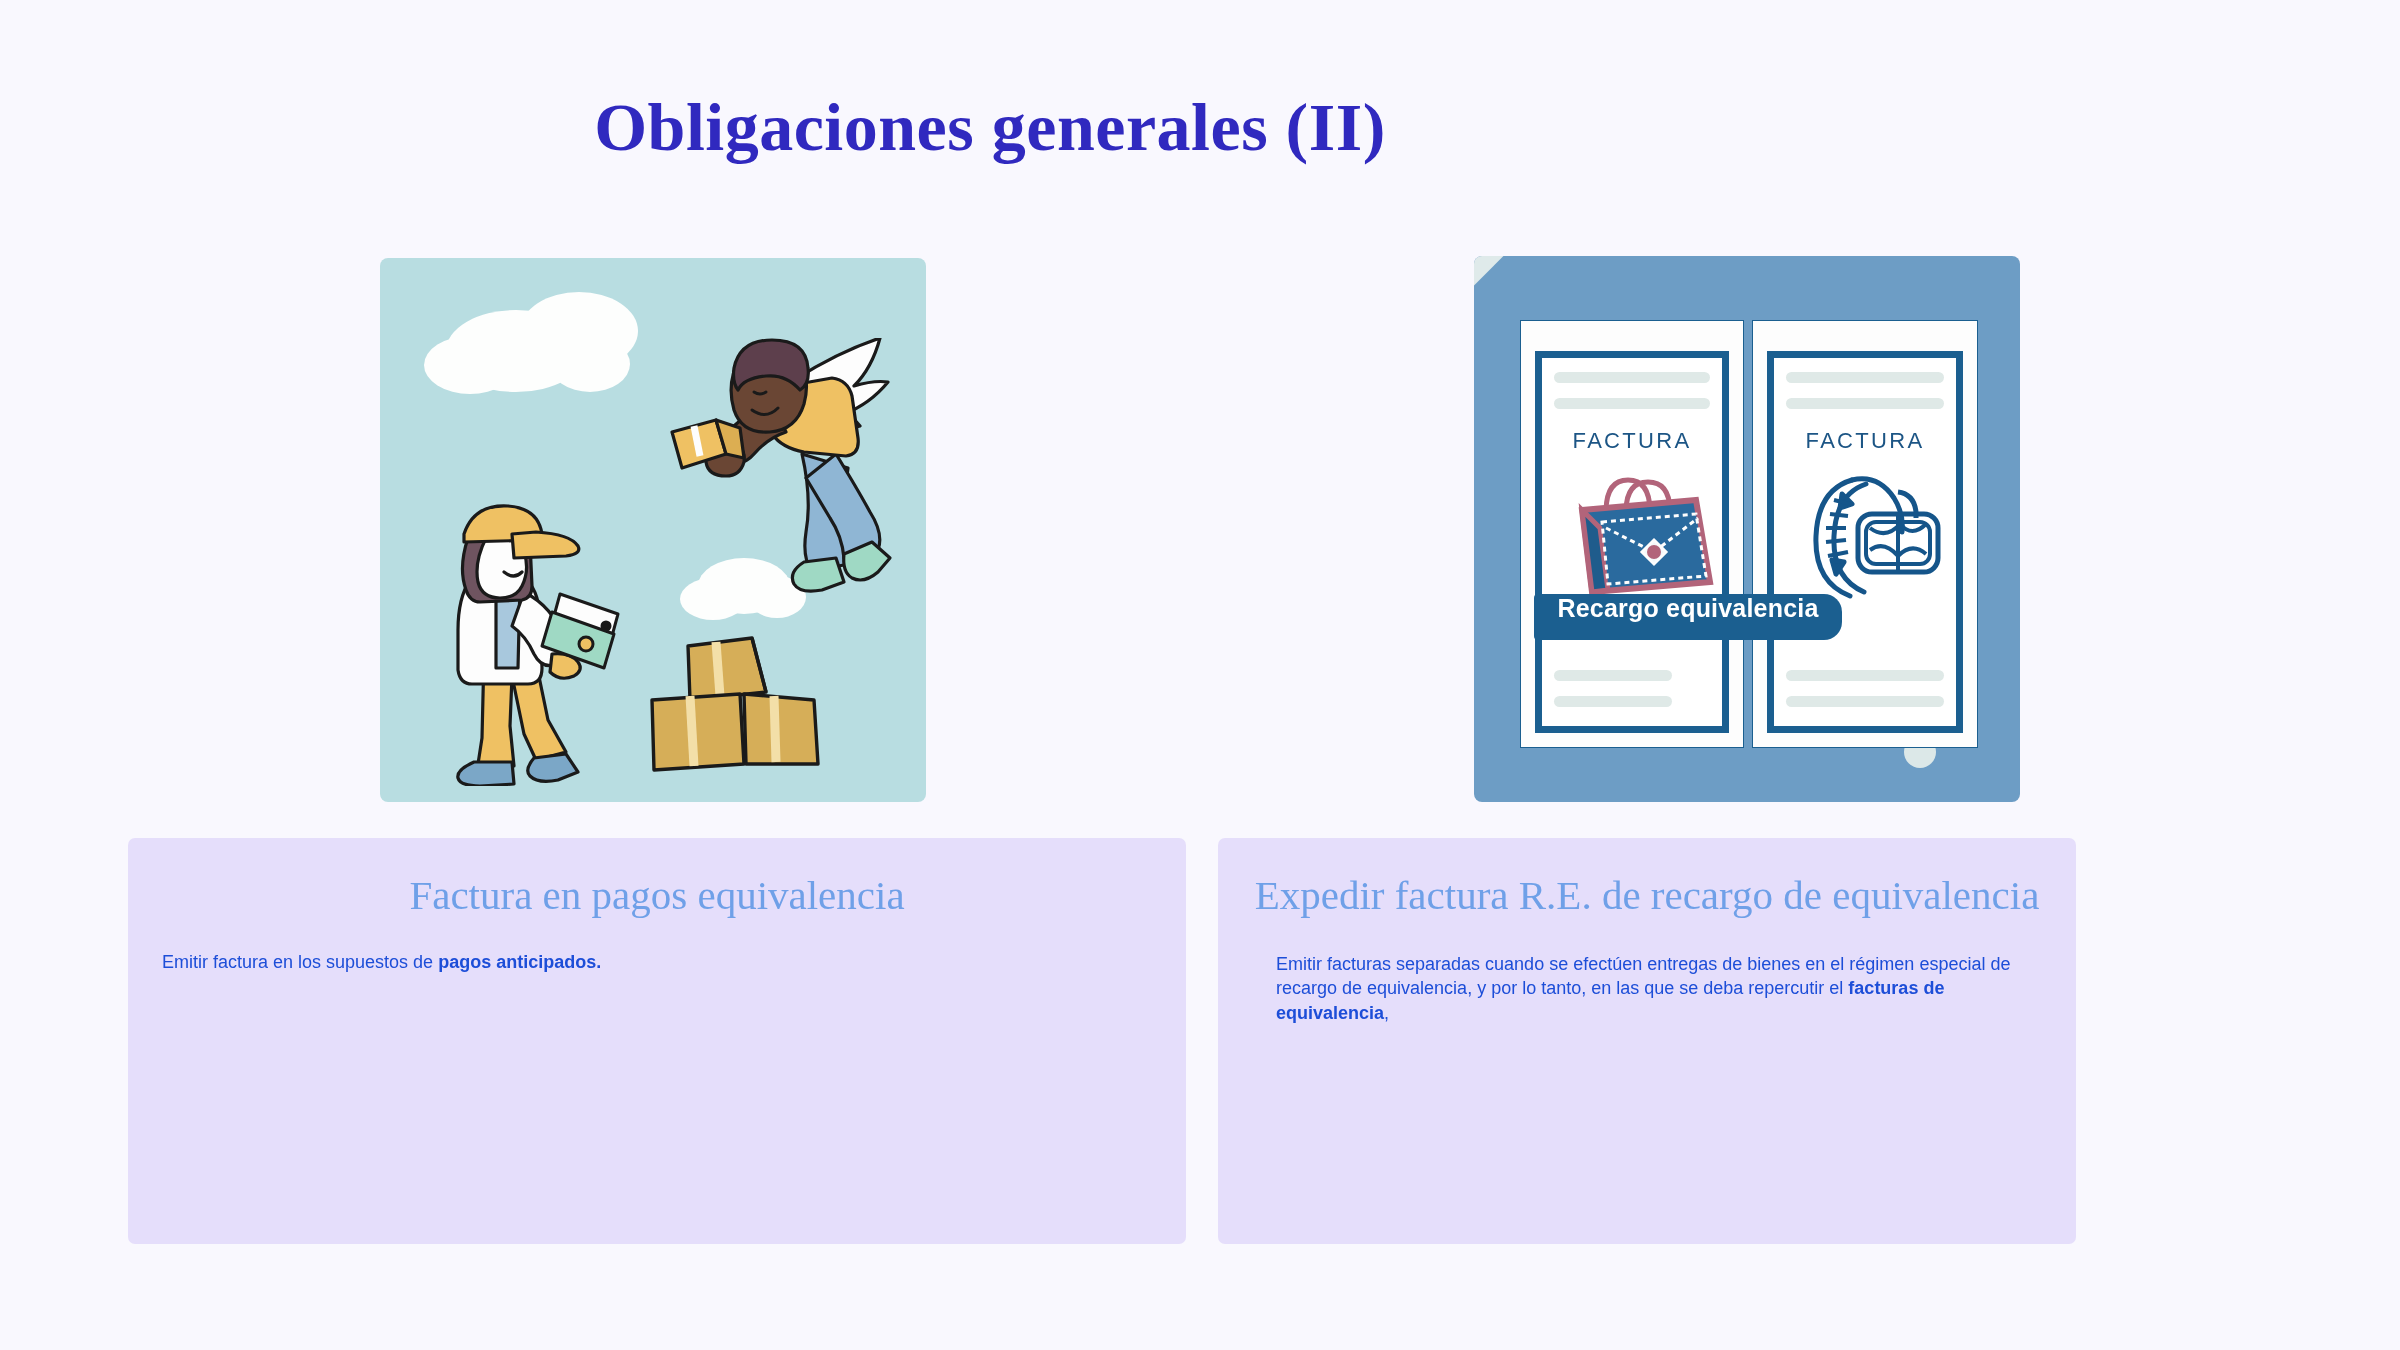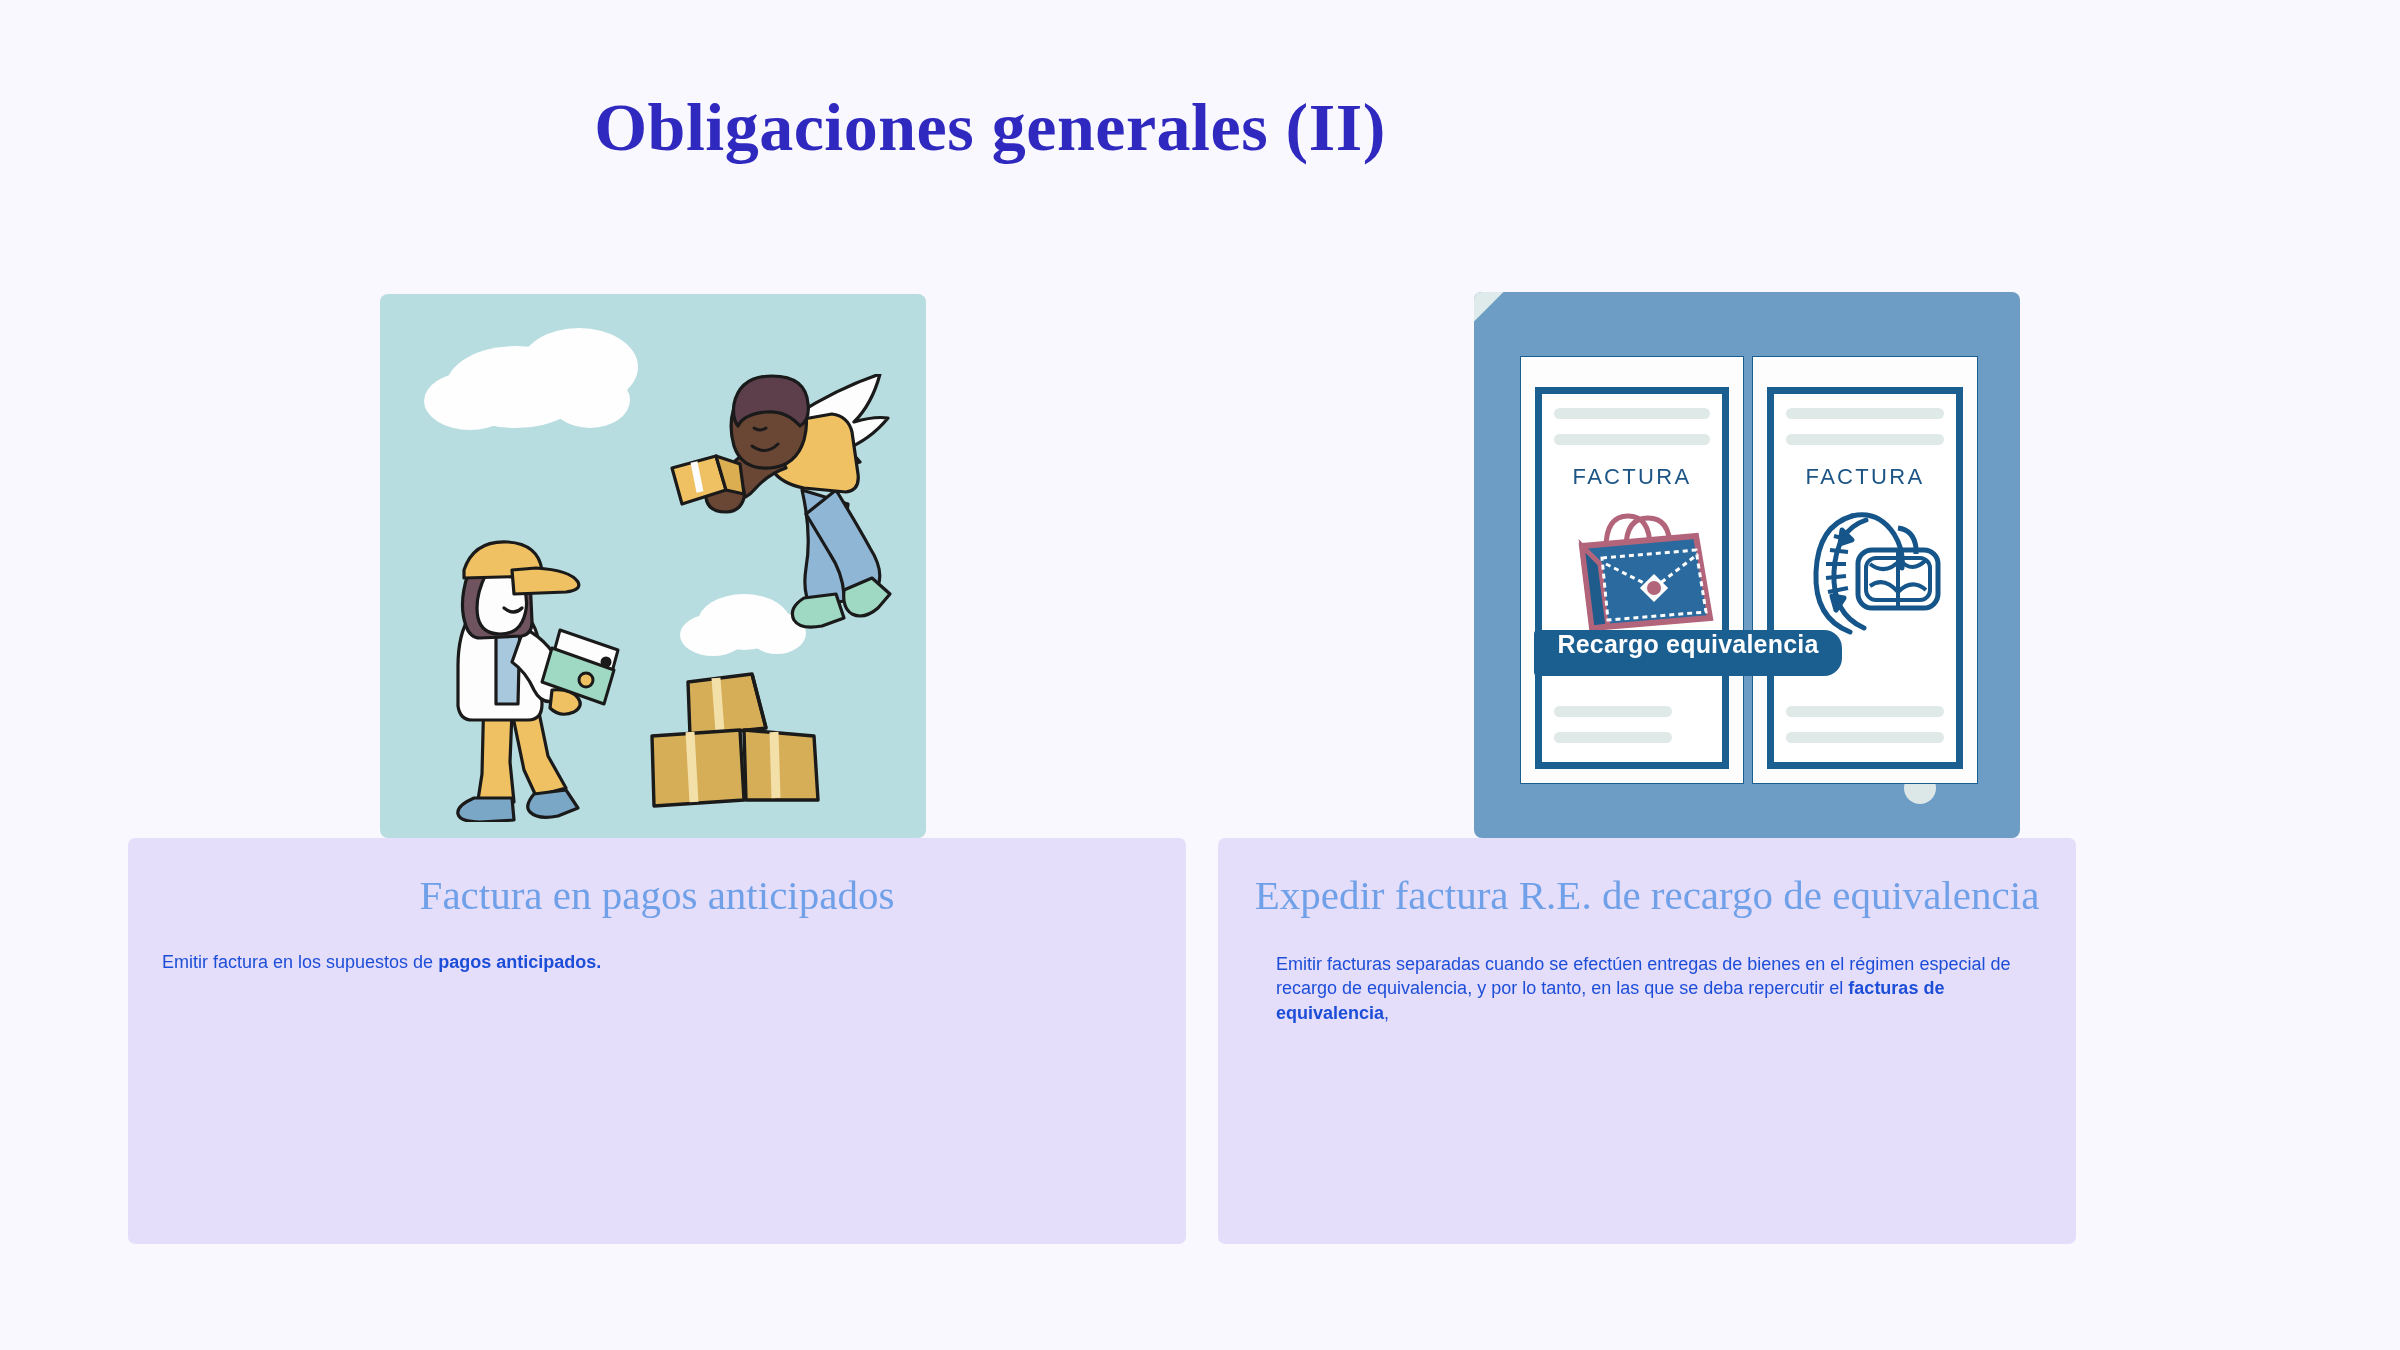--- a/index.html
+++ b/index.html
@@ -19,21 +19,20 @@
     font-size: 68px;
     letter-spacing: 0.5px;
     color: #3029bf;
   }
 
   
   .illus {
     position: absolute;
     border-radius: 8px;
     overflow: hidden;
-    margin-top: 36px;
   }
   #illus-left  { left: 380px;  top: 258px; width: 546px; height: 544px; background: #b8dde1; }
   #illus-right { left: 1474px; top: 256px; width: 546px; height: 546px; background: #6d9dc5; }
 
   
   .cloud { position: absolute; background: #fdfefd; border-radius: 50%; }
 
   
   .ink { position: absolute; }
 
@@ -266,21 +265,21 @@
         <div class="doc-line" style="left:12px; top:338px; right:12px;"></div>
       </div>
     </div>
 
     <div class="ribbon" style="left:60px; top:338px; width:308px; height:46px;">
       <span>Recargo equivalencia</span>
     </div>
   </div>
 
   <div class="card" id="card-left">
-    <div class="card-title">Factura en pagos anticipados</div>
+    <div class="card-title">Factura en pagos equivalencia</div>
     <div class="card-body">
       <span>Emitir factura en los supuestos de </span><b>pagos anticipados.</b>
     </div>
   </div>
 
   <div class="card" id="card-right">
     <div class="card-title">Expedir factura R.E. de recargo de equivalencia</div>
     <div class="card-body">
       <span>Emitir facturas separadas cuando se efectúen entregas de bienes en el régimen especial de recargo de equivalencia, y por lo tanto, en las que se deba repercutir el </span><b>facturas de equivalencia</b><span>,</span>
     </div>

